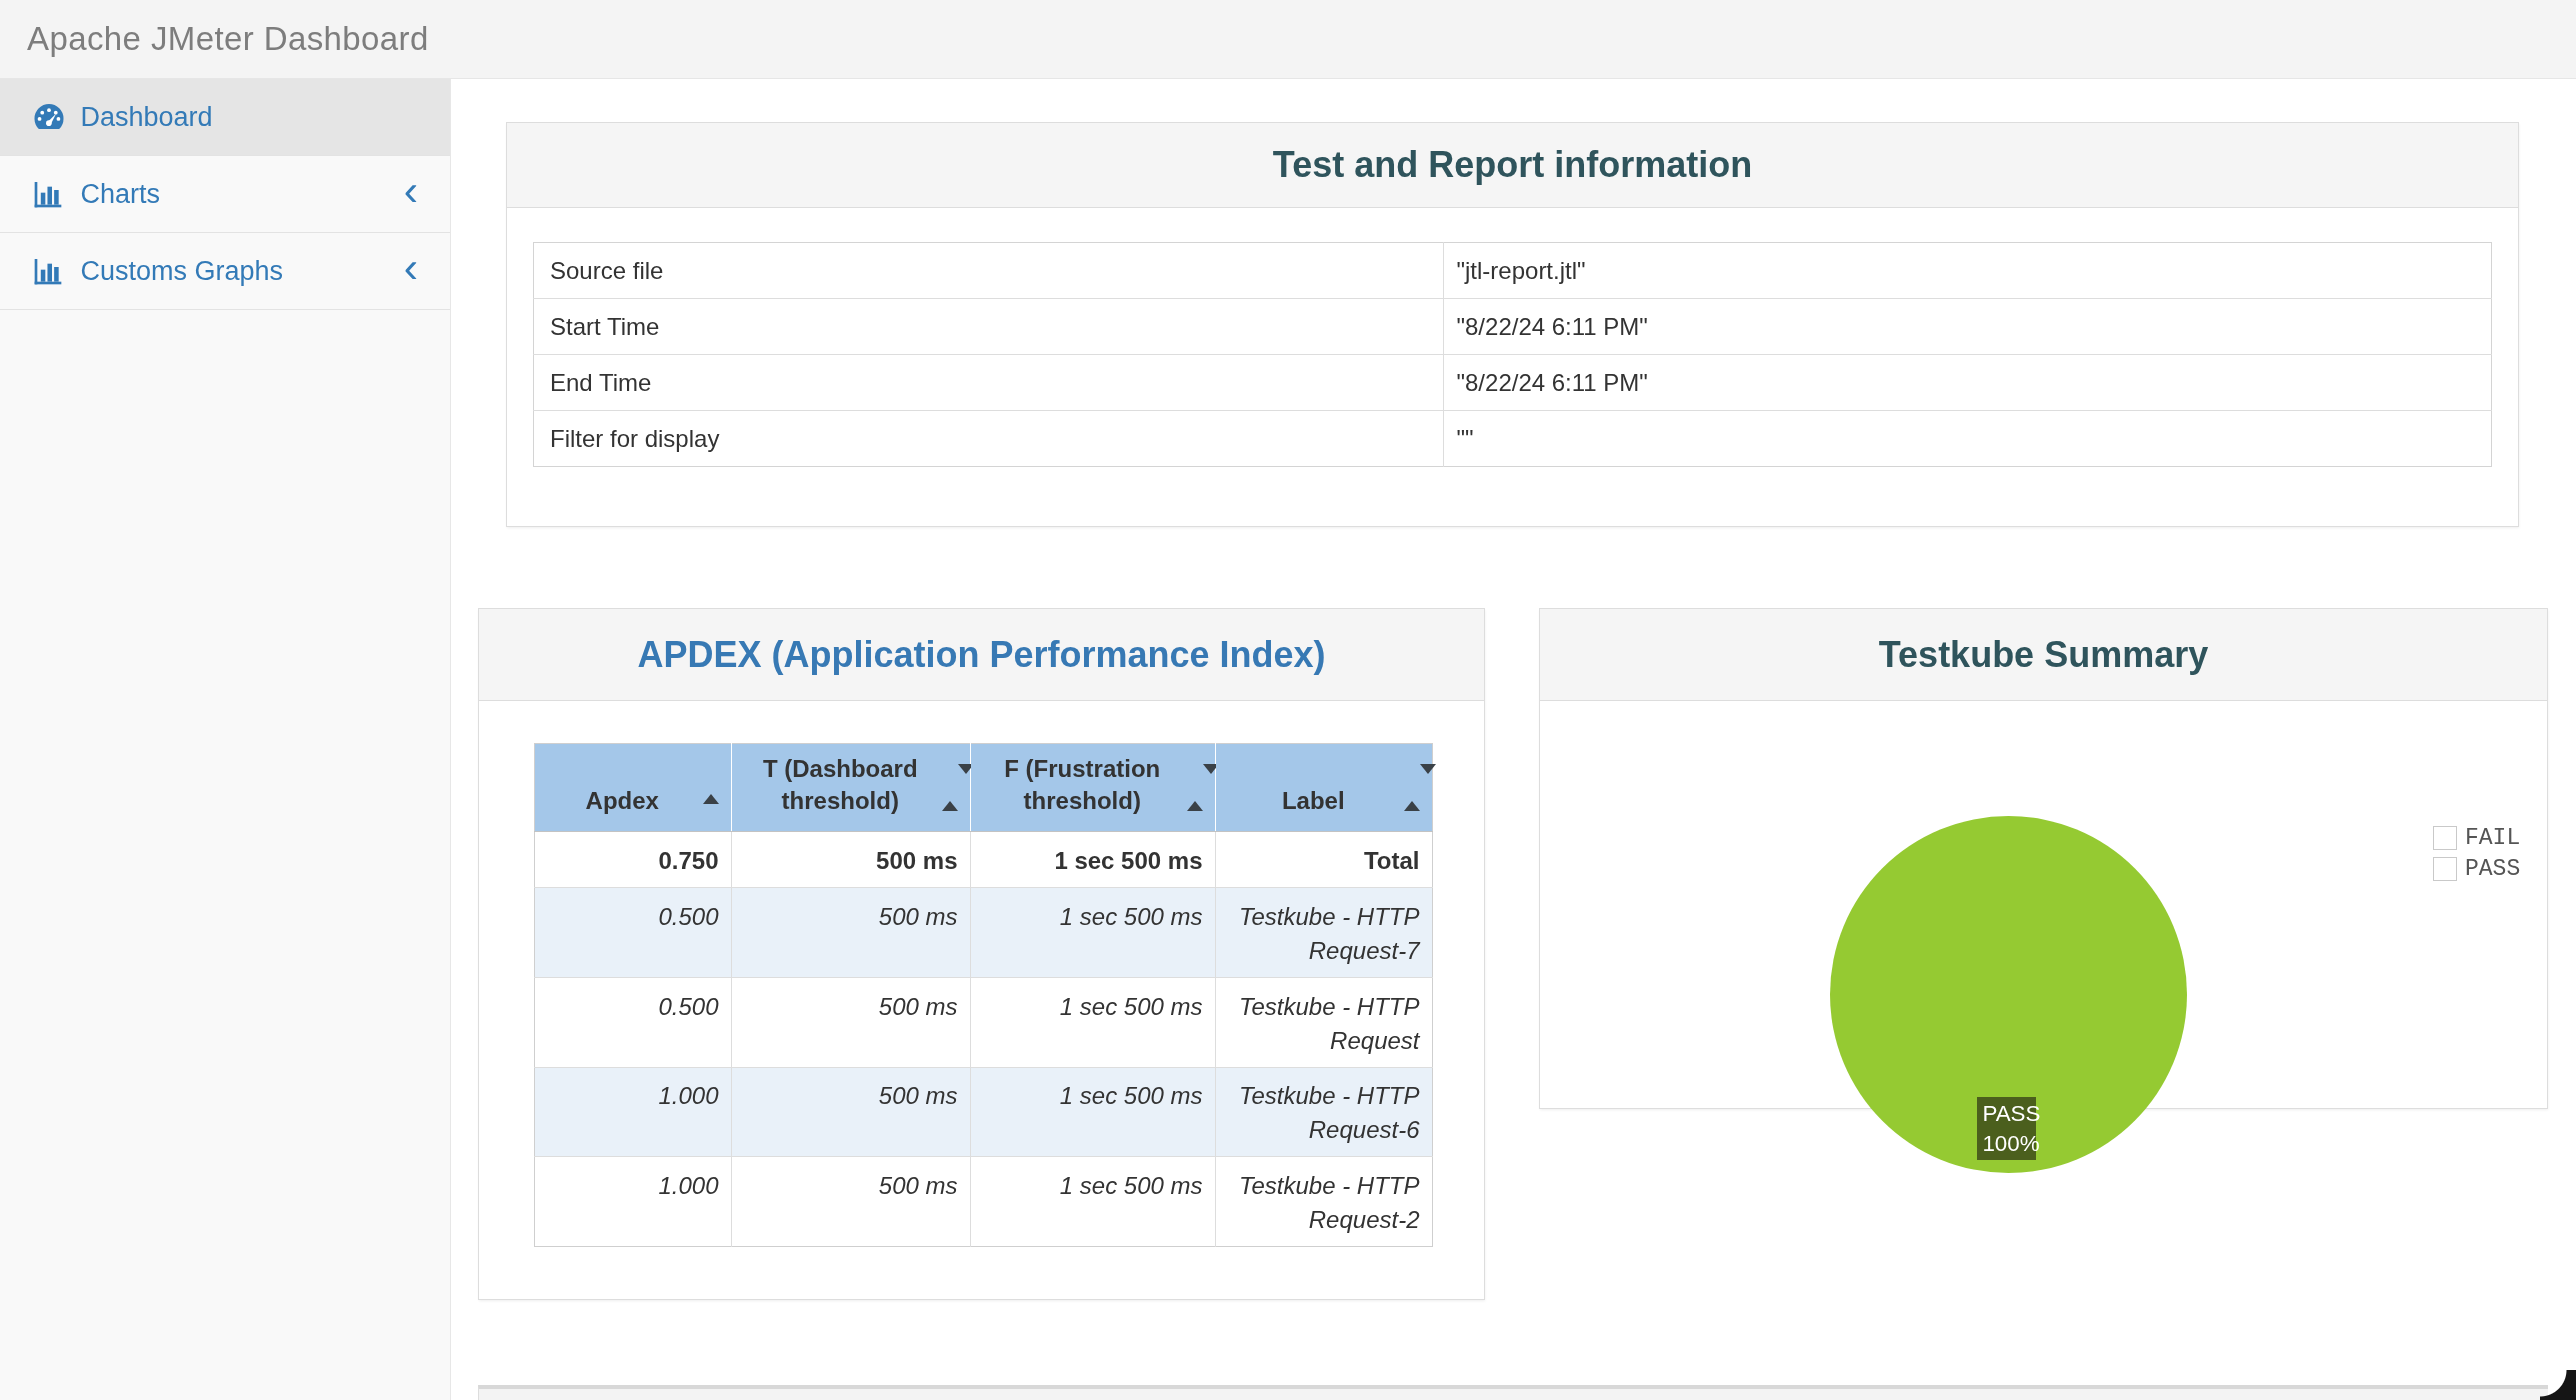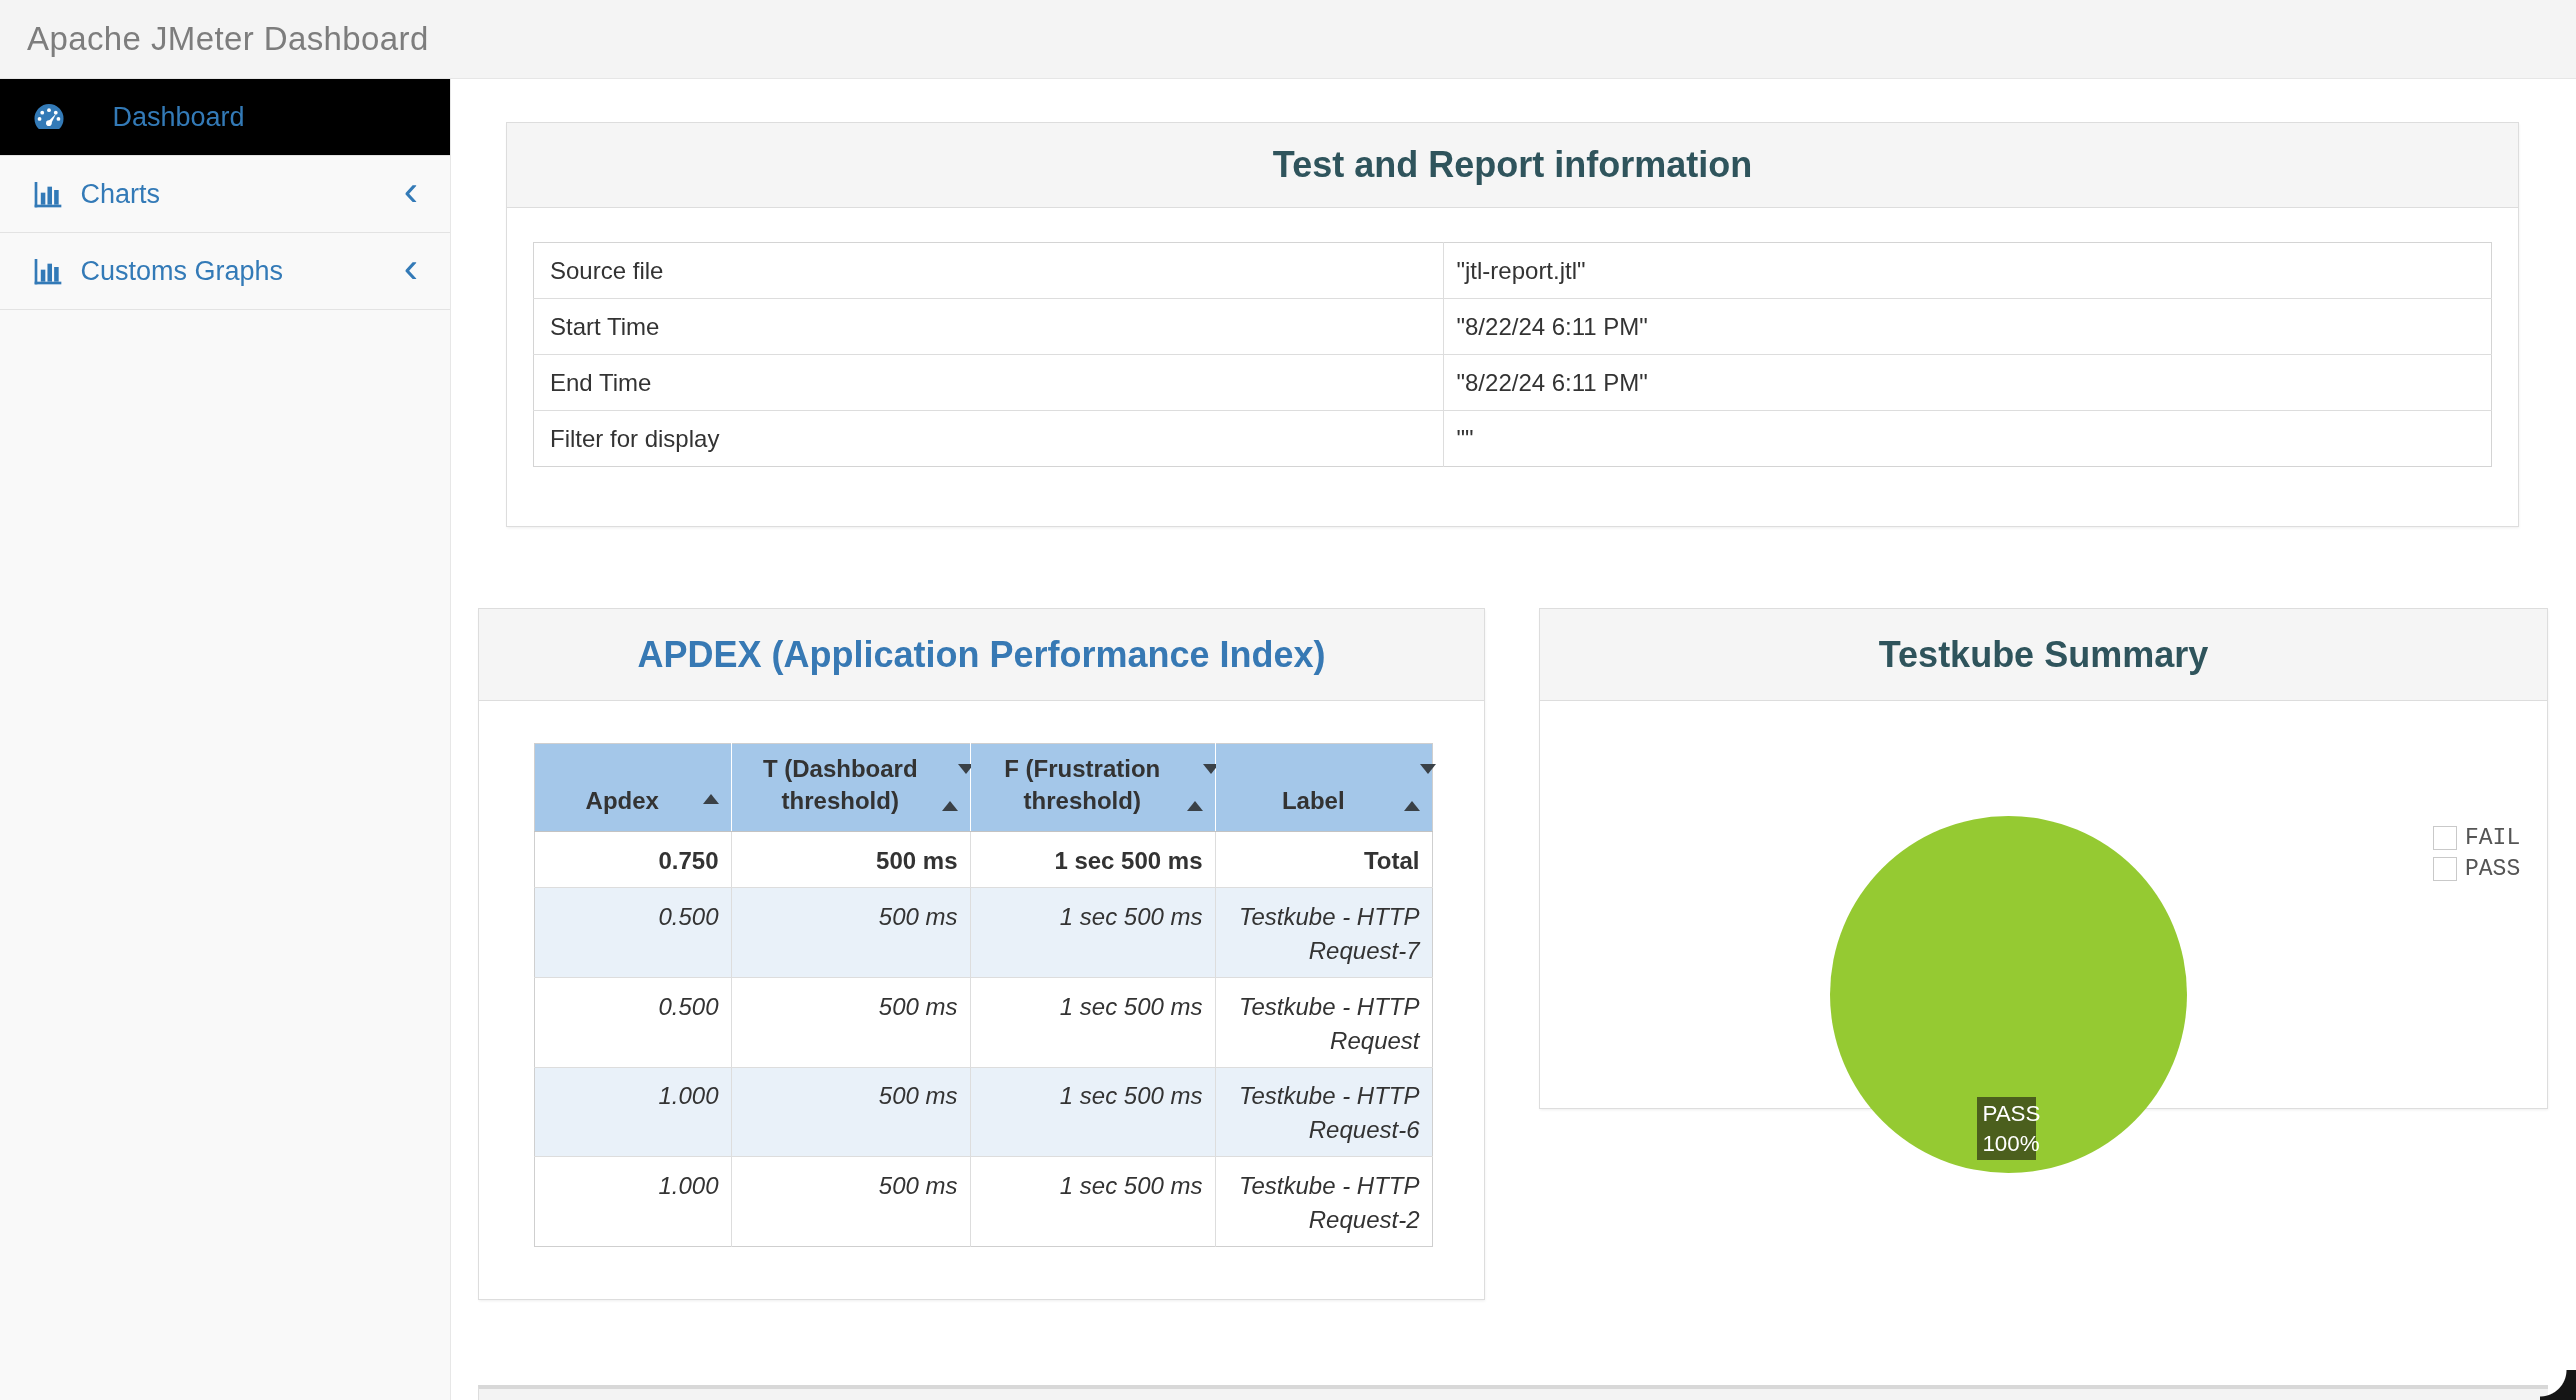--- a/index.html
+++ b/index.html
@@ -22,21 +22,21 @@
   
   .sidebar {
     position: absolute; left: 0; top: 79px; width: 451px; bottom: 0;
     background: #f9f9f9; border-right: 0.9px solid #e7e7e7;
   }
   .side-item {
     height: 77px; display: flex; align-items: center;
     padding: 0 32px 0 32px; border-bottom: 0.9px solid #e3e3e3;
     cursor: pointer; color: var(--accent_blue, #337ab7);
   }
-  .side-item.active { background: #000000; gap: 32px; }
+  .side-item.active { background: #e5e5e5; }
   .side-item .nav-icon { width: 36px; height: 32px; display: flex; align-items: center; color: var(--accent_blue,#337ab7); flex: 0 0 36px; }
   .side-item .nav-label { font-size: 27px; margin-left: 12.5px; color: var(--accent_blue,#337ab7); flex: 1 1 auto; }
   .side-item .chev { font-size: 43px; font-weight: 300; line-height: 27px; color: var(--accent_blue,#337ab7); margin-top: -7.2px; }
 
   
   .panel {
     position: absolute; background: #fff;
     border: 0.9px solid #ddd; box-shadow: 0.9px 1.8px 2.7px rgba(0,0,0,.07);
   }
   .panel-header {

